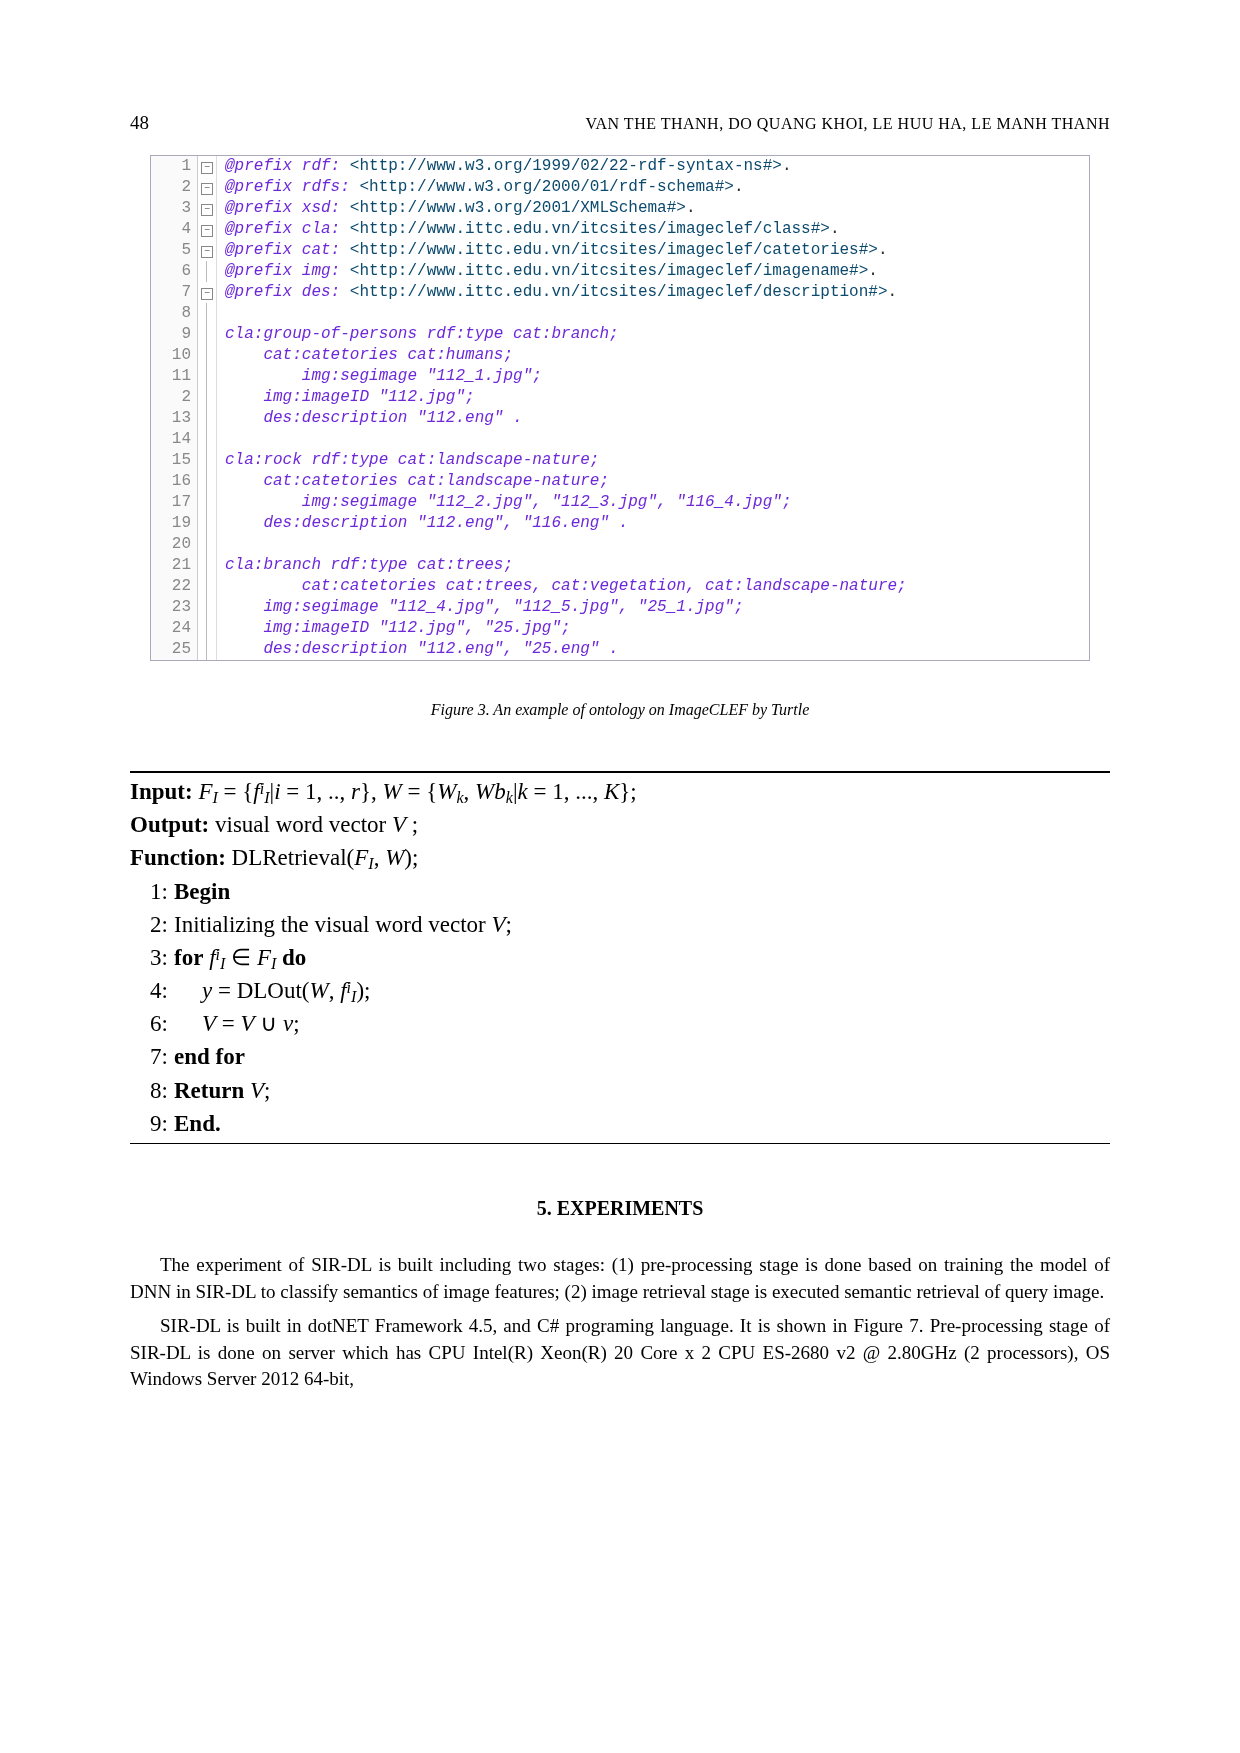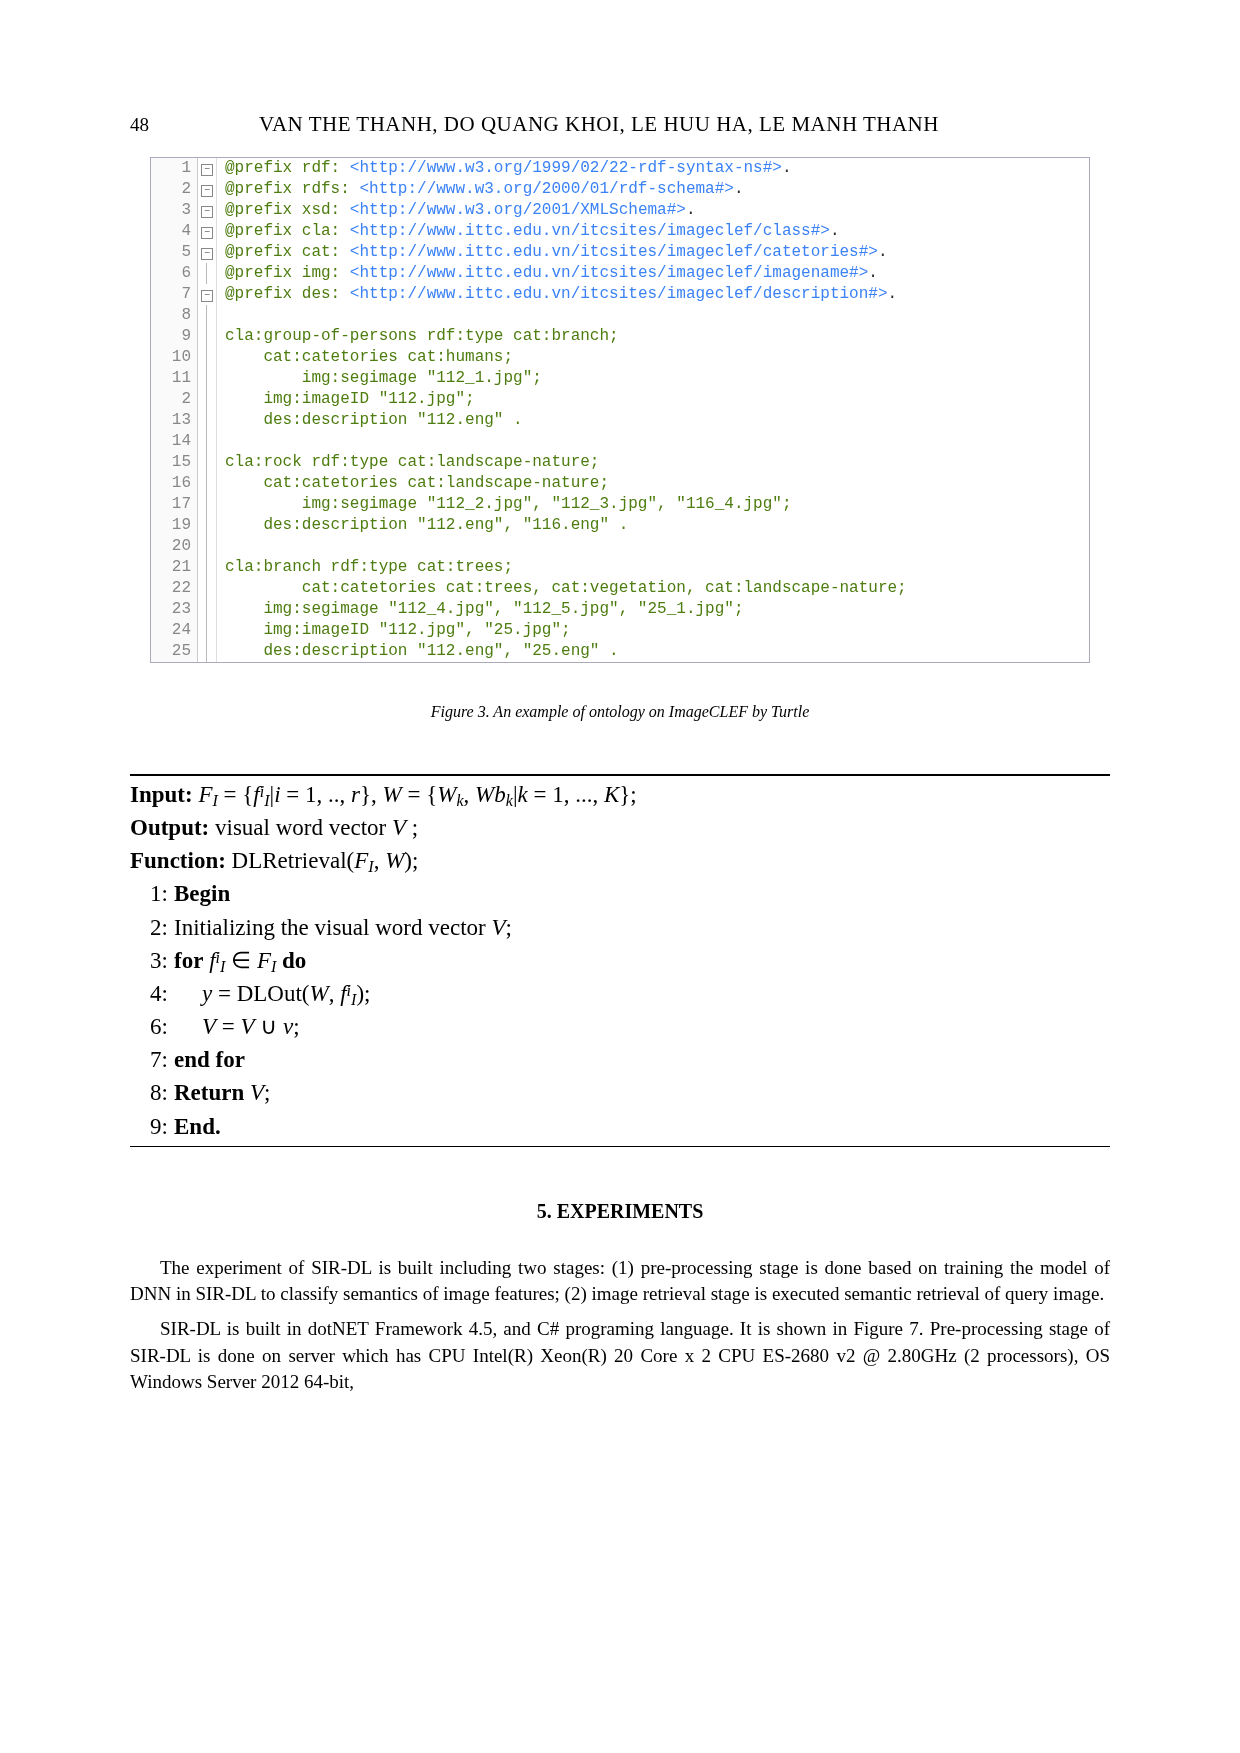--- a/index.html
+++ b/index.html
@@ -21,23 +21,23 @@
   .header-line {
     display: flex;
     align-items: baseline;
     margin-bottom: 18px;
   }
   .page-number {
     font-size: 19px;
     margin-right: 110px;
   }
   .page-header {
-    font-size: 21px;
+    font-size: 16px;
     letter-spacing: 0.5px;
-    text-align: left;
+    text-align: right;
     flex: 1;
   }
   .code-panel {
     border: 1px solid #aab;
     background: #fff;
     margin: 0 20px 30px 20px;
     font-family: "Courier New", Courier, monospace;
     font-size: 16px;
     line-height: 21px;
   }
@@ -81,22 +81,22 @@
     border-left: 1px solid #bbb;
     position: absolute;
     left: 8px;
     top: 0;
   }
   .code-txt {
     padding-left: 8px;
     white-space: pre;
     color: #2a2a2a;
   }
-  .code-txt .pfx { color: #4d7c0f; }
-  .code-txt .url { color: #3b82f6; }
+  .code-txt .pfx { color: #6d28d9; font-style: italic; }
+  .code-txt .url { color: #0c4a6e; }
   .figure-caption {
     text-align: center;
     font-style: italic;
     margin: 38px 0 50px 0;
     font-size: 16px;
   }
   .figure-caption .lbl { font-style: italic; }
   .algo {
     margin: 0 0 40px 0;
   }

